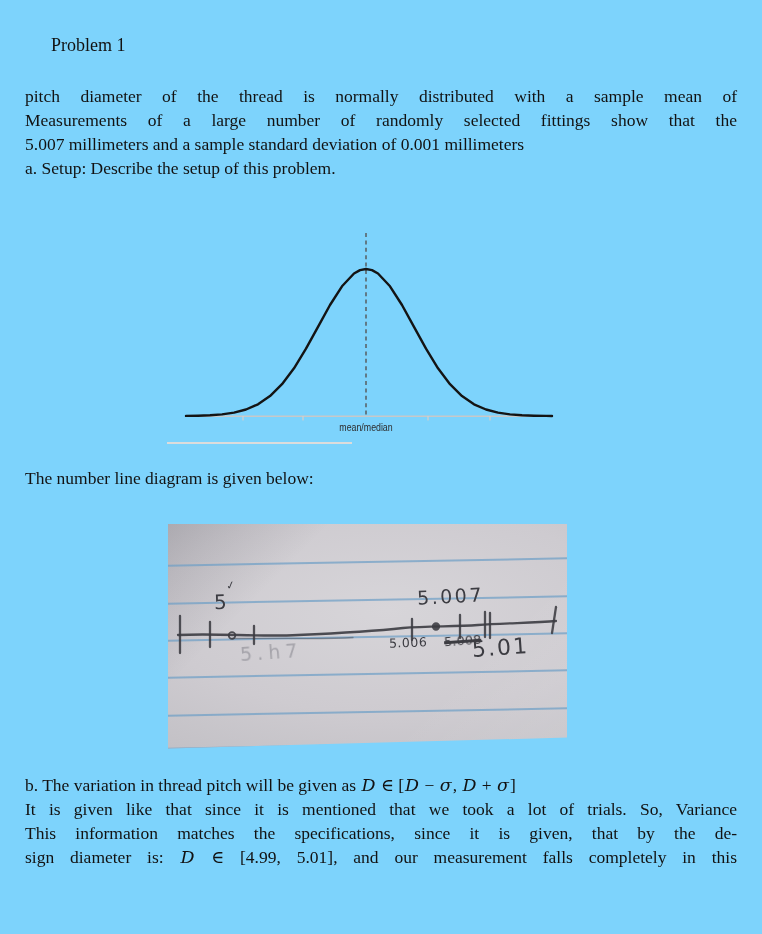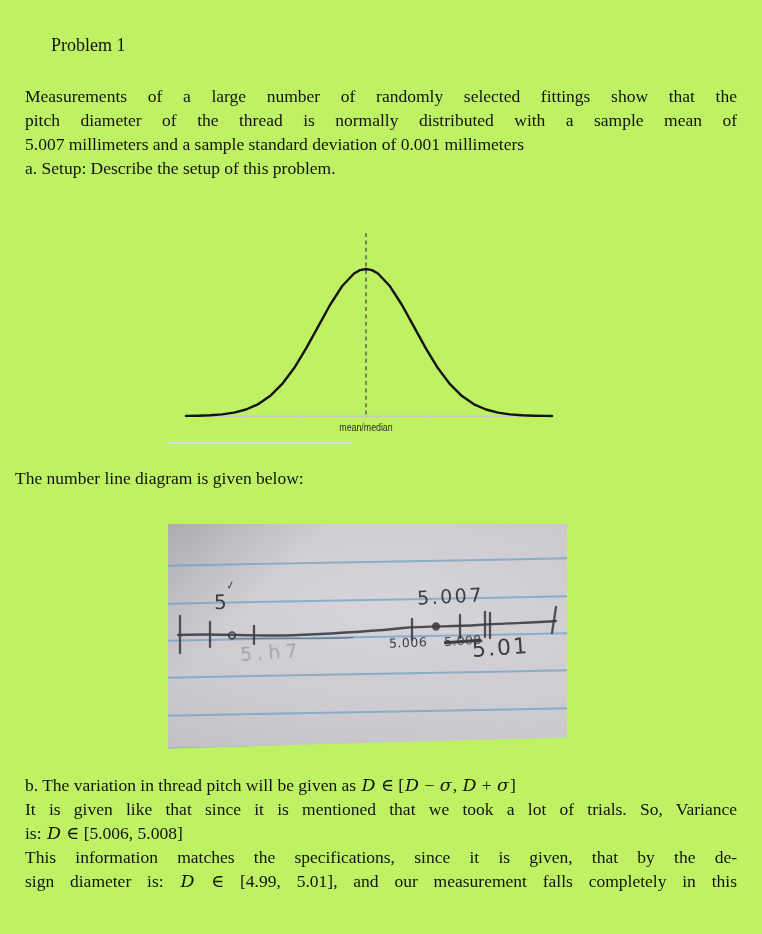--- a/index.html
+++ b/index.html
@@ -1,27 +1,27 @@
 <!DOCTYPE html>
 <html style="--rule-blue: #6f9fc6; --pencil: #3c3c42; --paper: #cfccd2;"><head>
 <meta charset="utf-8">
 <style>
   html,body{margin:0;padding:0;background:#fff}
-  .page{position:relative;width:762px;height:934px;background:#bef264;overflow:hidden;
+  .page{position:relative;width:762px;height:934px;background:#7dd3fc;overflow:hidden;
         font-family:"Liberation Serif","DejaVu Serif",serif;color:#121212}
 
   .title{position:absolute;left:51px;top:33px;font-size:18px;line-height:24px}
 
   .para{position:absolute;left:25px;width:712px;font-size:17.5px}
   .tline{height:24px;line-height:24px}
   .just{text-align:justify;text-align-last:justify}
   .mi{font-style:italic;padding:0 1px;font-family:"DejaVu Serif","Liberation Serif",serif}
   .para1{top:84px}
   .para2{top:773px}
-  .caption{position:absolute;left:15px;top:466px;font-size:17.5px;height:24px;line-height:24px}
+  .caption{position:absolute;left:25px;top:466px;font-size:17.5px;height:24px;line-height:24px}
 
   
   .figure{position:absolute;left:168px;top:227px;width:398px;height:216px}
   .figure svg{position:absolute;left:0;top:0}
   .fig-label{position:absolute;left:158px;top:195px;width:80px;text-align:center;
              font-family:"Liberation Sans",sans-serif;font-size:10px;color:#2c2c2c;
              transform:scaleX(.88)}
   .fig-underline{position:absolute;left:167px;top:442px;width:185px;height:2px;background:#dcdcdc}
 
   
@@ -48,22 +48,22 @@
             filter:blur(.7px);transform:rotate(-4deg)}
 </style>
 </head>
 <body>
 
 <div class="page">
 
   <div class="title">Problem 1</div>
 
   <div class="para para1">
+    <div class="tline just">pitch diameter of the thread is normally distributed with a sample mean of</div>
     <div class="tline just">Measurements of a large number of randomly selected fittings show that the</div>
-    <div class="tline just">pitch diameter of the thread is normally distributed with a sample mean of</div>
     <div class="tline">5.007 millimeters and a sample standard deviation of 0.001 millimeters</div>
     <div class="tline">a. Setup: Describe the setup of this problem.</div>
   </div>
 
   <div class="figure">
     <svg width="398" height="216" viewBox="0 0 398 216">
       <line x1="17" y1="189.2" x2="385" y2="189.2" stroke="#c8c8c8" stroke-width="1.6"></line>
       <g stroke="#cfcfcf" stroke-width="1.3">
         <line x1="75" y1="189" x2="75" y2="193.5"></line>
         <line x1="135" y1="189" x2="135" y2="193.5"></line>
@@ -109,18 +109,17 @@
     <div class="hw hw-5007">5.007</div>
     <div class="hw hw-5006">5.006</div>
     <div class="hw hw-5008">5.008</div>
     <div class="hw hw-501">5.01</div>
     <div class="hw hw-faint">5.h7</div>
   </div>
 
   <div class="para para2">
     <div class="tline"><span>b. The variation in thread pitch will be given as </span><span class="mi">D</span><span> ∈ [</span><span class="mi">D</span><span> − </span><span class="mi">σ</span><span>, </span><span class="mi">D</span><span> + </span><span class="mi">σ</span><span>]</span></div>
     <div class="tline just"><span>It is given like that since it is mentioned that we took a lot of trials. So, Variance</span></div>
-    <div class="tline"><span>is: </span><span class="mi">D</span><span> ∈ [5.006, 5.008]</span></div>
     <div class="tline just"><span>This information matches the specifications, since it is given, that by the de-</span></div>
     <div class="tline just"><span>sign diameter is: </span><span class="mi">D</span><span> ∈ [4.99, 5.01], and our measurement falls completely in this</span></div>
   </div>
 
 </div>
 
 </body></html>

